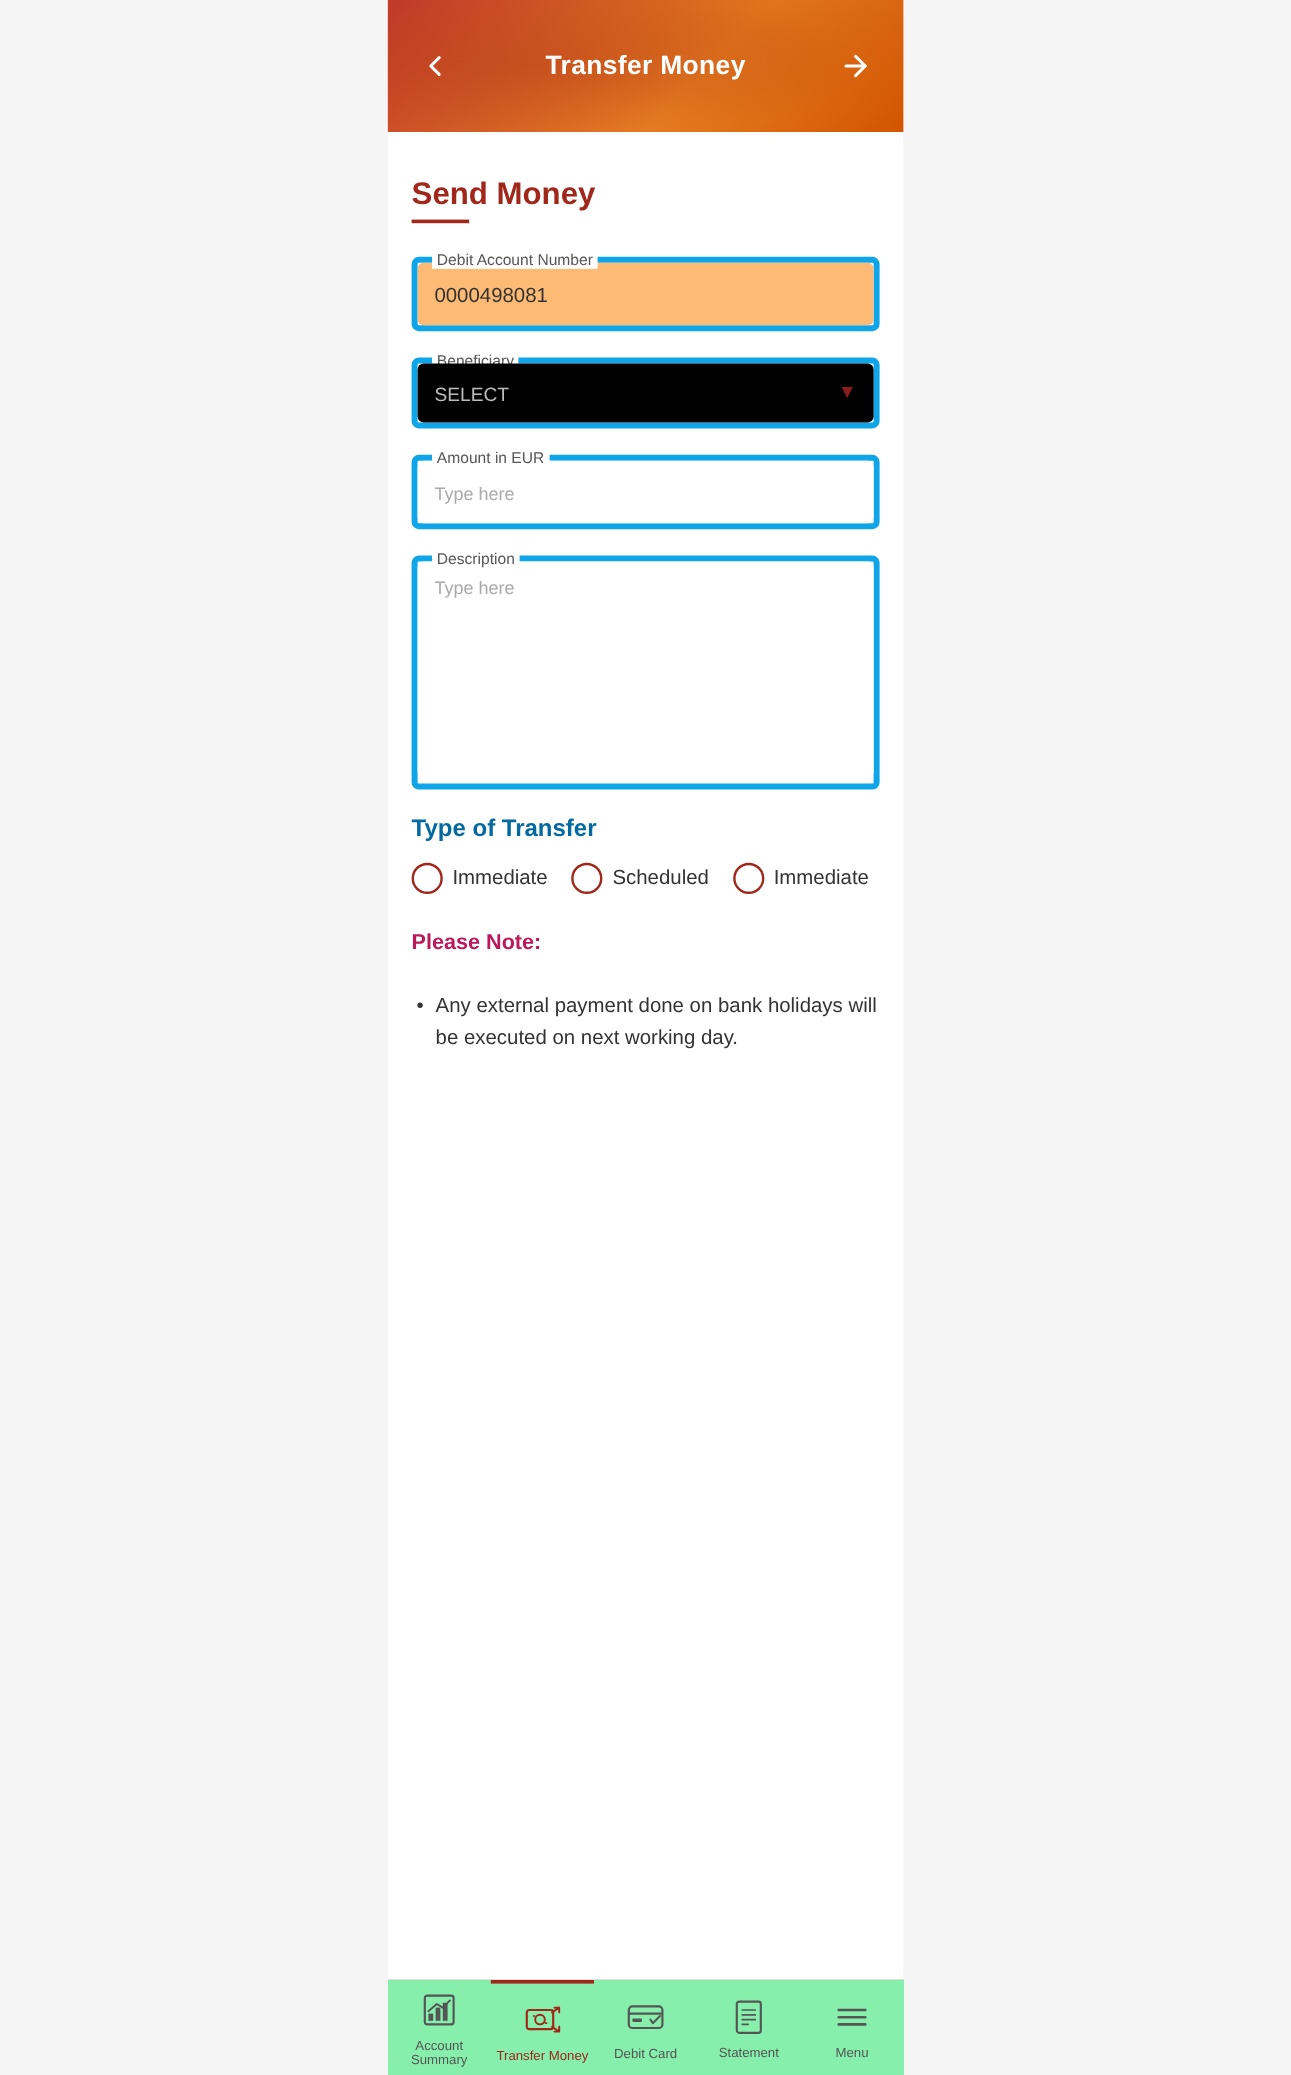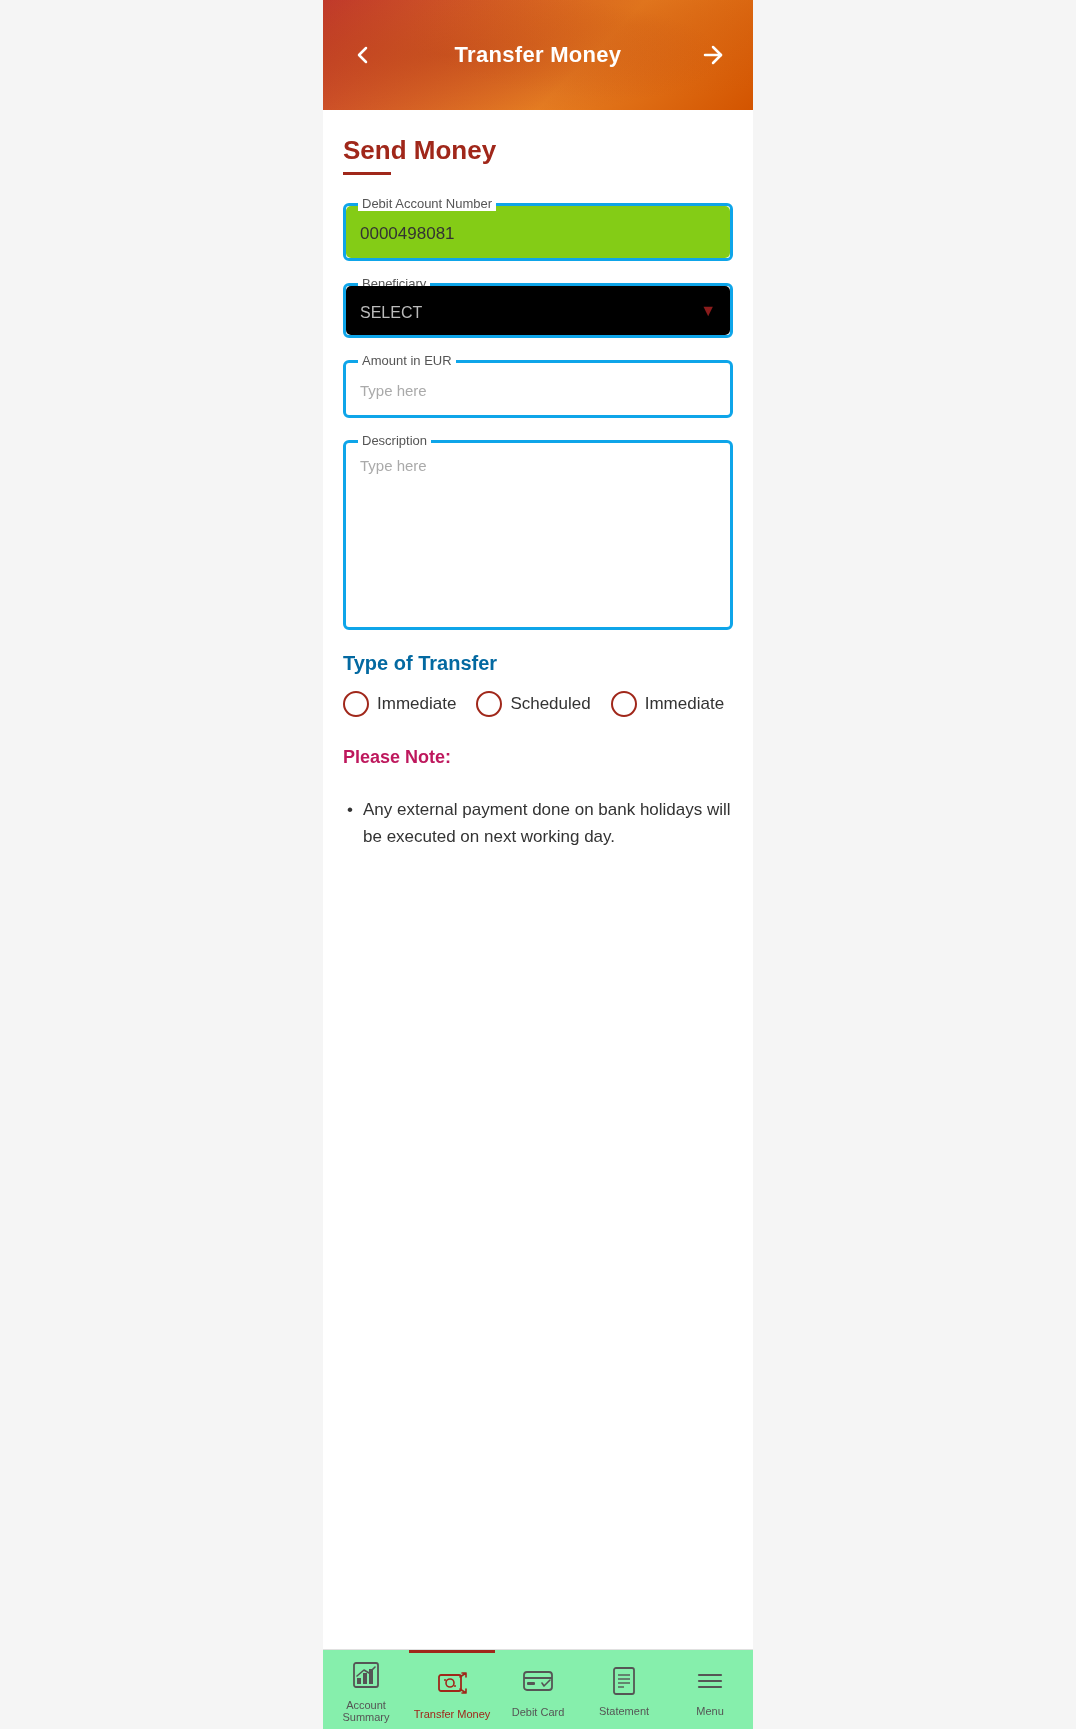--- a/index.html
+++ b/index.html
@@ -70,63 +70,63 @@
       width: 40px;
       height: 40px;
       display: flex;
       align-items: center;
       justify-content: center;
     }
 
     
     .content {
       background: white;
-      padding: 25px 20px 100px;
+      padding: 36px 20px 100px;
       min-height: calc(100vh - 110px);
     }
 
     
     .section-title {
       color: #a0271a;
       font-size: 26px;
       font-weight: 700;
       margin-bottom: 6px;
     }
 
     .title-underline {
       width: 48px;
       height: 3px;
       background: #a0271a;
       margin-bottom: 28px;
     }
 
     
     .field-group {
-      border: 3px solid #0ea5e9;
+      border: 5px solid #0ea5e9;
       border-radius: 6px;
       position: relative;
       margin-bottom: 22px;
     }
 
     .field-label {
       position: absolute;
       top: -10px;
       left: 12px;
       background: white;
       padding: 0 4px;
       font-size: 13px;
       color: #555;
     }
 
     .field-input {
       width: 100%;
       padding: 18px 14px 14px;
       font-size: 17px;
       border: none;
-      background: #84cc16;
+      background: #fdba74;
       border-radius: 5px;
       color: #333;
       outline: none;
     }
 
     .field-input::placeholder {
       color: #aaa;
       font-size: 15px;
     }
 

